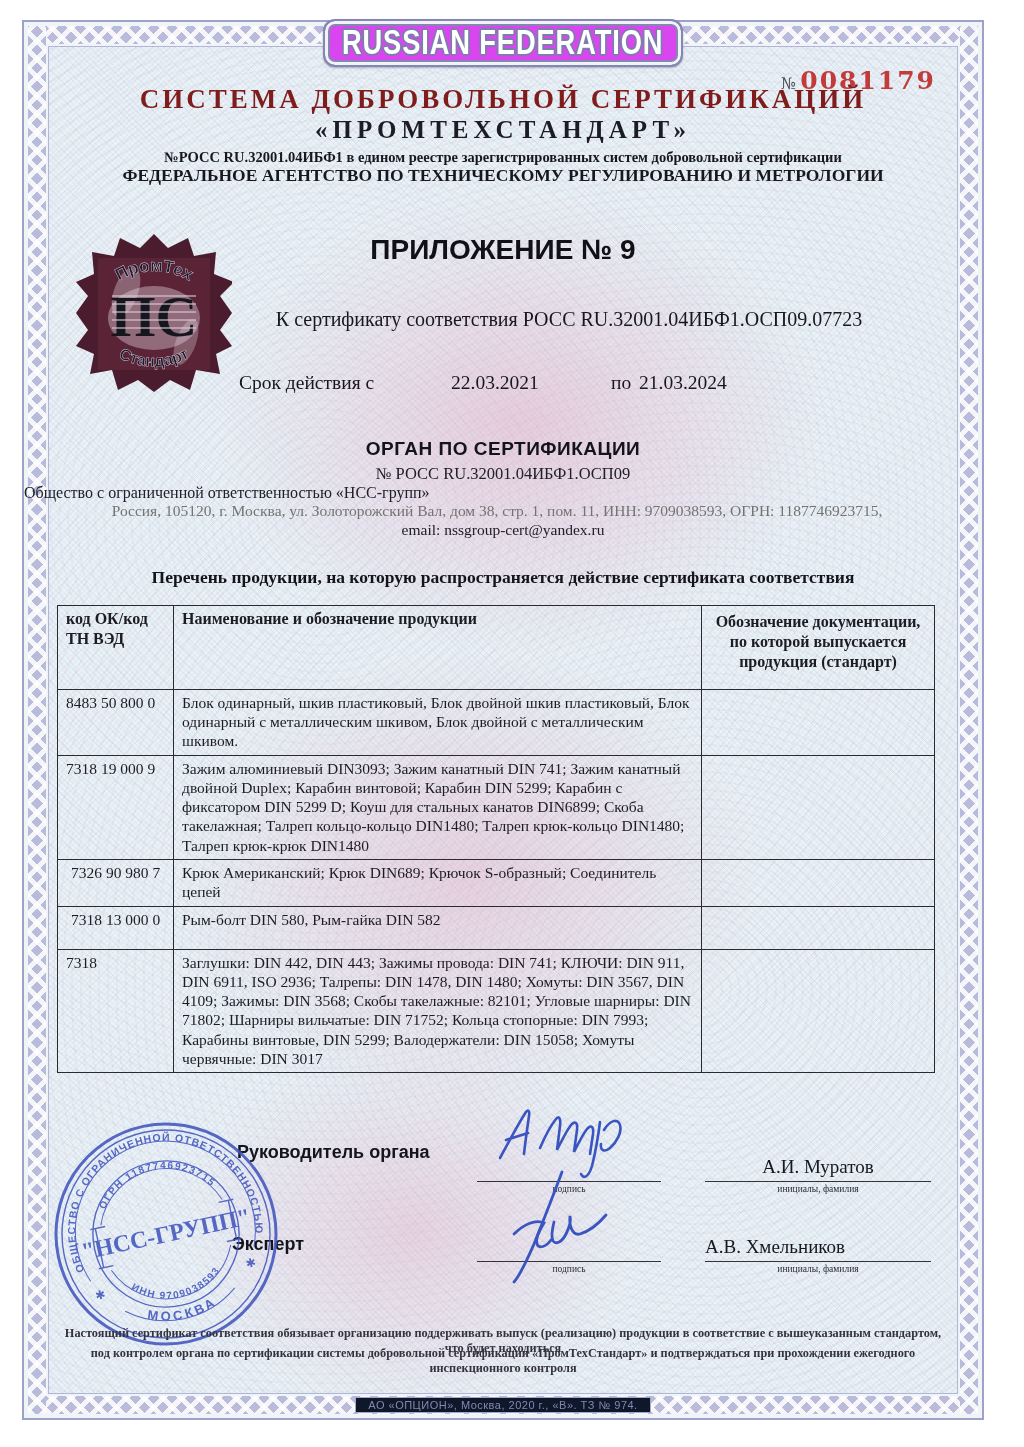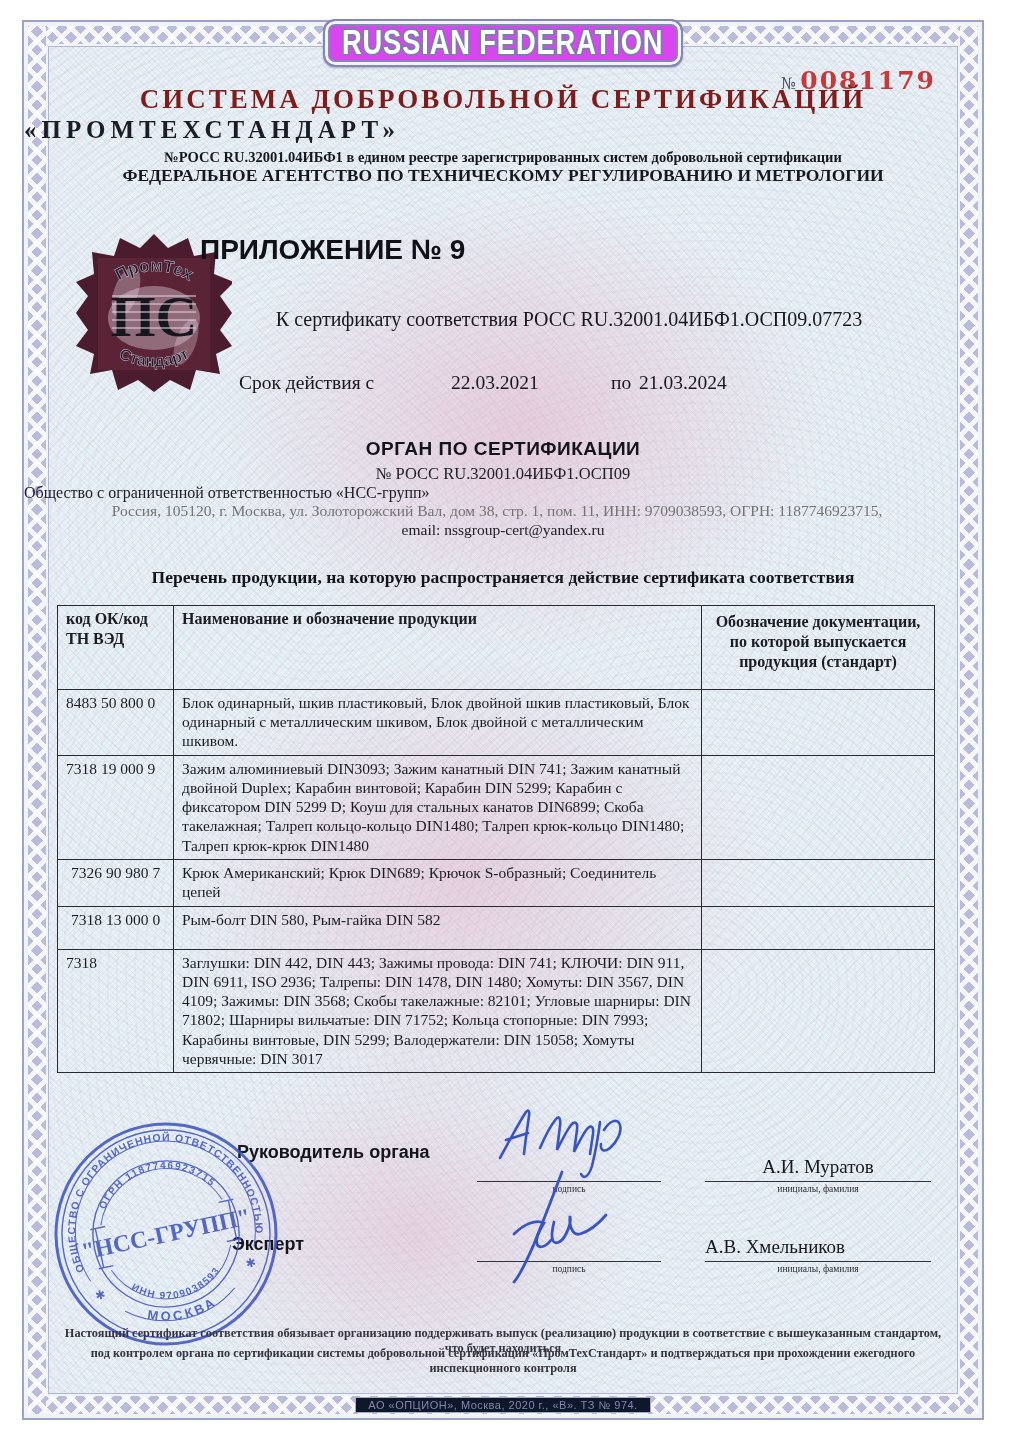--- a/index.html
+++ b/index.html
@@ -48,27 +48,27 @@
     text-shadow:-2px 0 0 #7b7ea9, 2px 0 0 #7b7ea9, 0 -2px 0 #7b7ea9, 0 2px 0 #7b7ea9,
                 -1px -1px 0 #7b7ea9, 1px 1px 0 #7b7ea9, 1px -1px 0 #7b7ea9, -1px 1px 0 #7b7ea9;
   }
 
   
   .serial { position:absolute; top:44px; right:46px; white-space:nowrap; font-family:"DejaVu Serif", serif; }
   .serial .no { font-size:16px; color:#4a4a55; margin-right:4px; }
   .serial .digits { font-size:25px; color:#c23a3a; letter-spacing:2px; font-weight:bold; }
 
   .h-title    { position:absolute; top:62px;  left:0; right:0; text-align:center; font-weight:bold; font-size:27px; letter-spacing:3px; color:#7f1d1d; }
-  .h-subtitle { position:absolute; top:94px;  left:0; right:0; text-align:left; font-weight:bold; font-size:25px; letter-spacing:5px; color:#1c1c26; }
+  .h-subtitle { position:absolute; top:94px;  left:0; right:0; text-align:center; font-weight:bold; font-size:25px; letter-spacing:5px; color:#1c1c26; }
   .h-registry { position:absolute; top:127px; left:0; right:0; text-align:center; font-weight:bold; font-size:14.5px; color:#17171f; }
   .h-agency   { position:absolute; top:143px; left:0; right:0; text-align:center; font-weight:bold; font-size:17.5px; color:#17171f; }
 
   
   .logo { position:absolute; left:52px; top:210px; width:156px; height:162px; }
-  .app-title { position:absolute; top:212px; left:0; right:0; padding-left:176px; text-align:left;
+  .app-title { position:absolute; top:212px; left:0; right:0; text-align:center;
     font-family:"Liberation Sans", sans-serif; font-weight:bold; font-size:28px; color:#101016; }
   .app-line1 { position:absolute; top:286px; left:0; right:0; padding-left:132px; text-align:center; font-size:20px; color:#17171f; }
   .app-line2 { position:absolute; top:313px; left:0; right:0; padding-left:132px; text-align:center; font-size:19.5px; color:#17171f; }
   .validity  { position:absolute; top:350px; left:215px; width:620px; height:26px; font-size:19.5px; color:#17171f; }
   .validity span { position:absolute; white-space:nowrap; }
   .v-label { left:0; }
   .v-from  { left:212px; }
   .v-po    { left:372px; }
   .v-to    { left:400px; }
 

